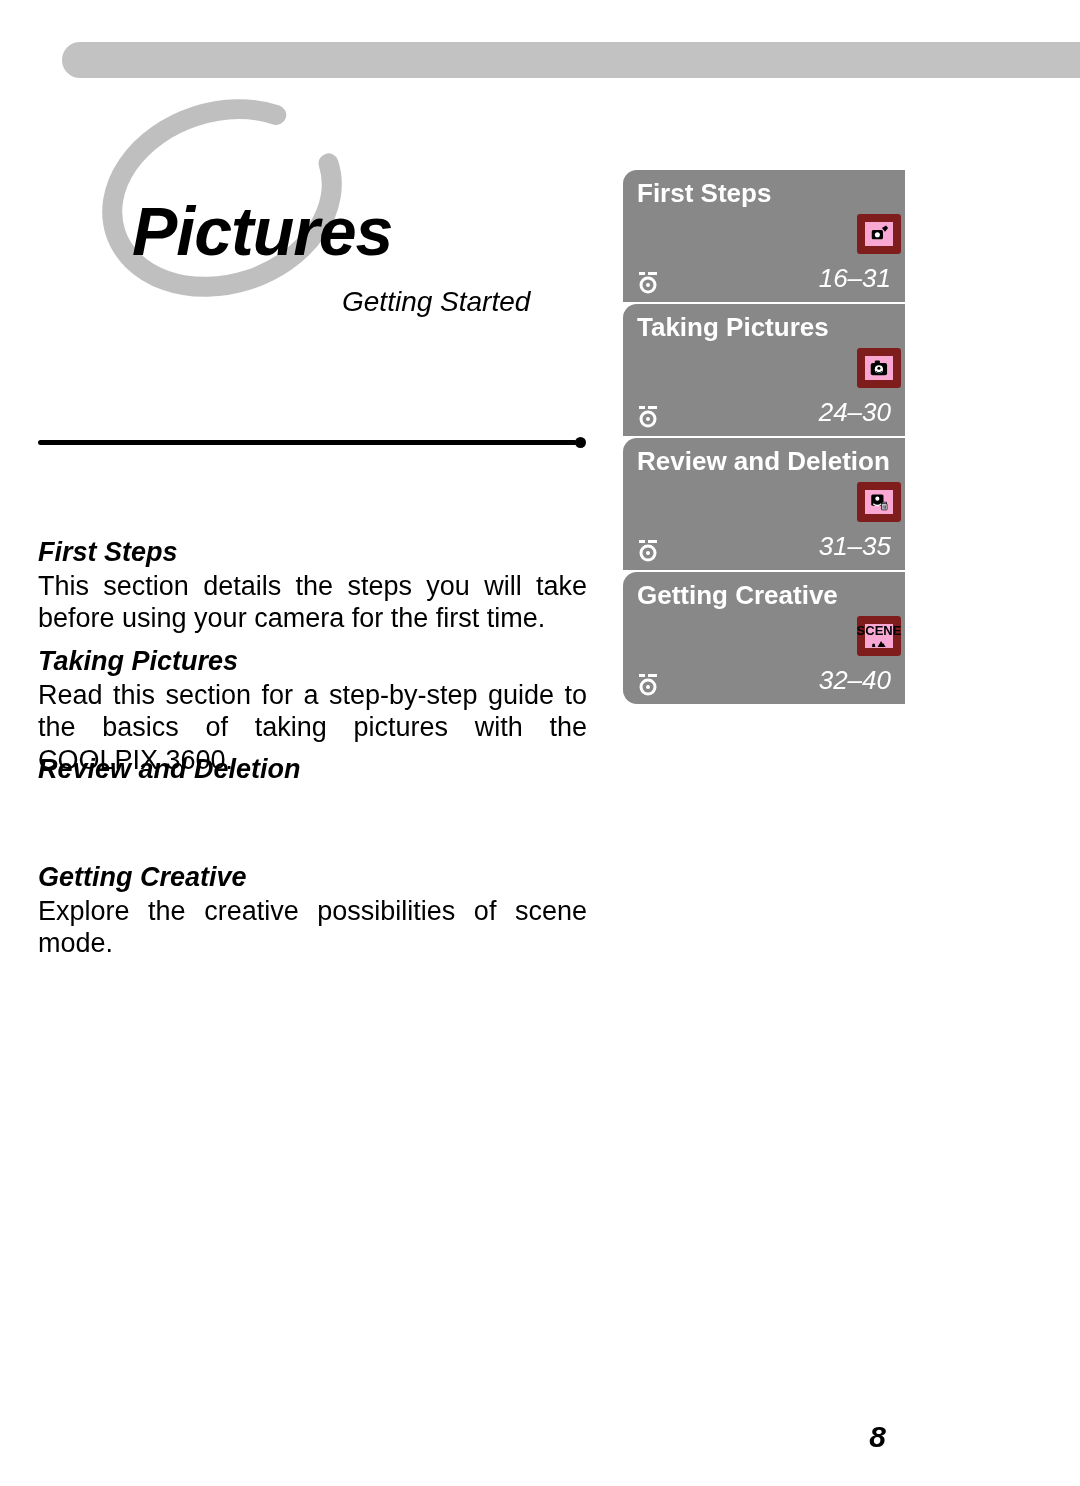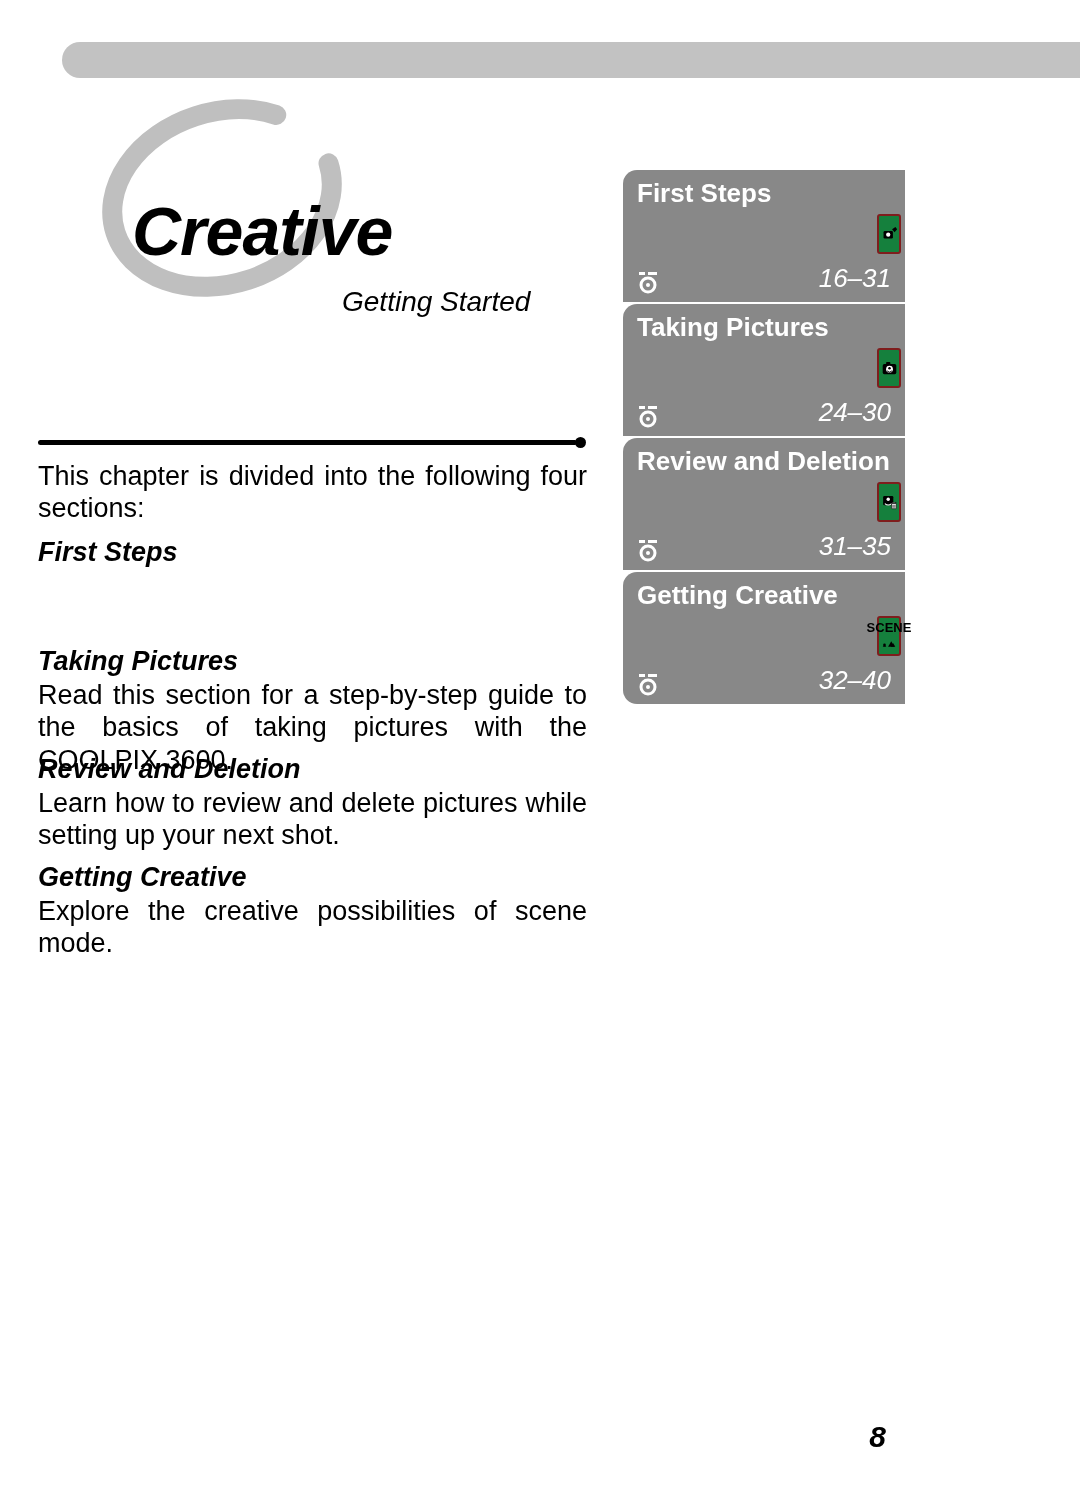--- a/index.html
+++ b/index.html
@@ -141,24 +141,24 @@
     bottom: 8px;
     left: 10px;
     width: 30px;
     height: 28px;
   }
   .xref-icon svg { width: 100%; height: 100%; }
   .tab-icon {
     position: absolute;
     top: 44px;
     right: 4px;
-    width: 24px;
+    width: 44px;
     height: 40px;
-    background: #15803d;
-    border: 2px solid #7f1d1d;
+    background: #f9a8d4;
+    border: 8px solid #7f1d1d;
     border-radius: 3px;
     display: flex;
     align-items: center;
     justify-content: center;
   }
   .tab-icon svg { width: 85%; height: 85%; }
   .scene-label {
     font-family: Arial, sans-serif;
     font-weight: 900;
     font-size: 13px;
@@ -181,40 +181,39 @@
 
 <div class="page">
   <div class="top-bar"></div>
 
   <div class="ring">
     <svg viewBox="0 0 260 200">
       <ellipse cx="130" cy="100" rx="112" ry="86" fill="none" stroke="#bfbfbf" stroke-width="20" stroke-dasharray="550 300" transform="rotate(-18 130 100)" stroke-linecap="round"></ellipse>
     </svg>
   </div>
 
-  <div class="page-title">Creative</div>
+  <div class="page-title">Pictures</div>
   <div class="subtitle">Getting Started</div>
 
   <div class="divider">
     <div class="line"></div>
       <div class="dot"></div>
   </div>
 
-  <div class="body-text intro">This chapter is divided into the following four sec­tions:</div>
 
   <div class="sec sec1">
     <div class="sec-h">First Steps</div>
+    <div class="sec-p">This section details the steps you will take before using your camera for the first time.</div>
   </div>
   <div class="sec sec2">
     <div class="sec-h">Taking Pictures</div>
     <div class="sec-p">Read this section for a step-by-step guide to the basics of taking pictures with the COOLPIX 3600.</div>
   </div>
   <div class="sec sec3">
     <div class="sec-h">Review and Deletion</div>
-    <div class="sec-p">Learn how to review and delete pictures while set­ting up your next shot.</div>
   </div>
   <div class="sec sec4">
     <div class="sec-h">Getting Creative</div>
     <div class="sec-p">Explore the creative possibilities of scene mode.</div>
   </div>
 
   <div class="sidebar">
 
     <div class="tab">
       <div class="tab-title">First Steps</div>

